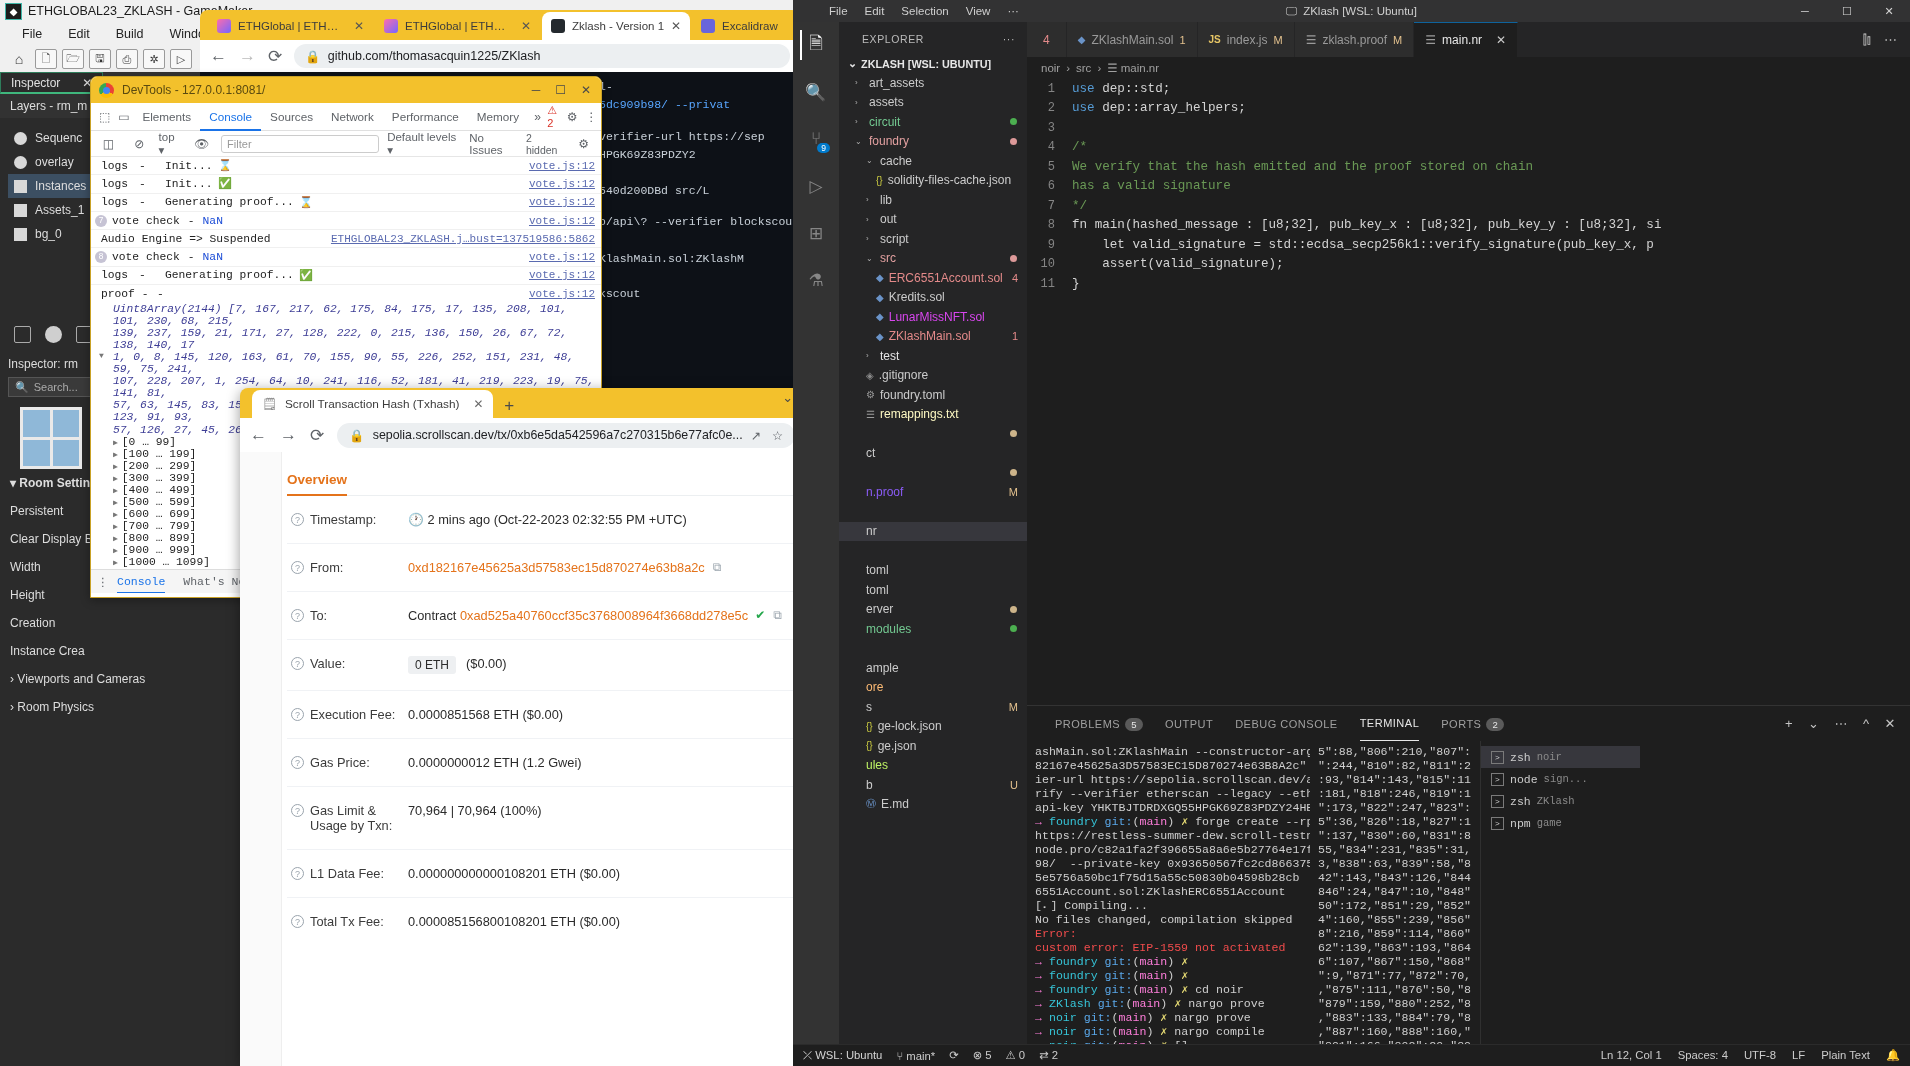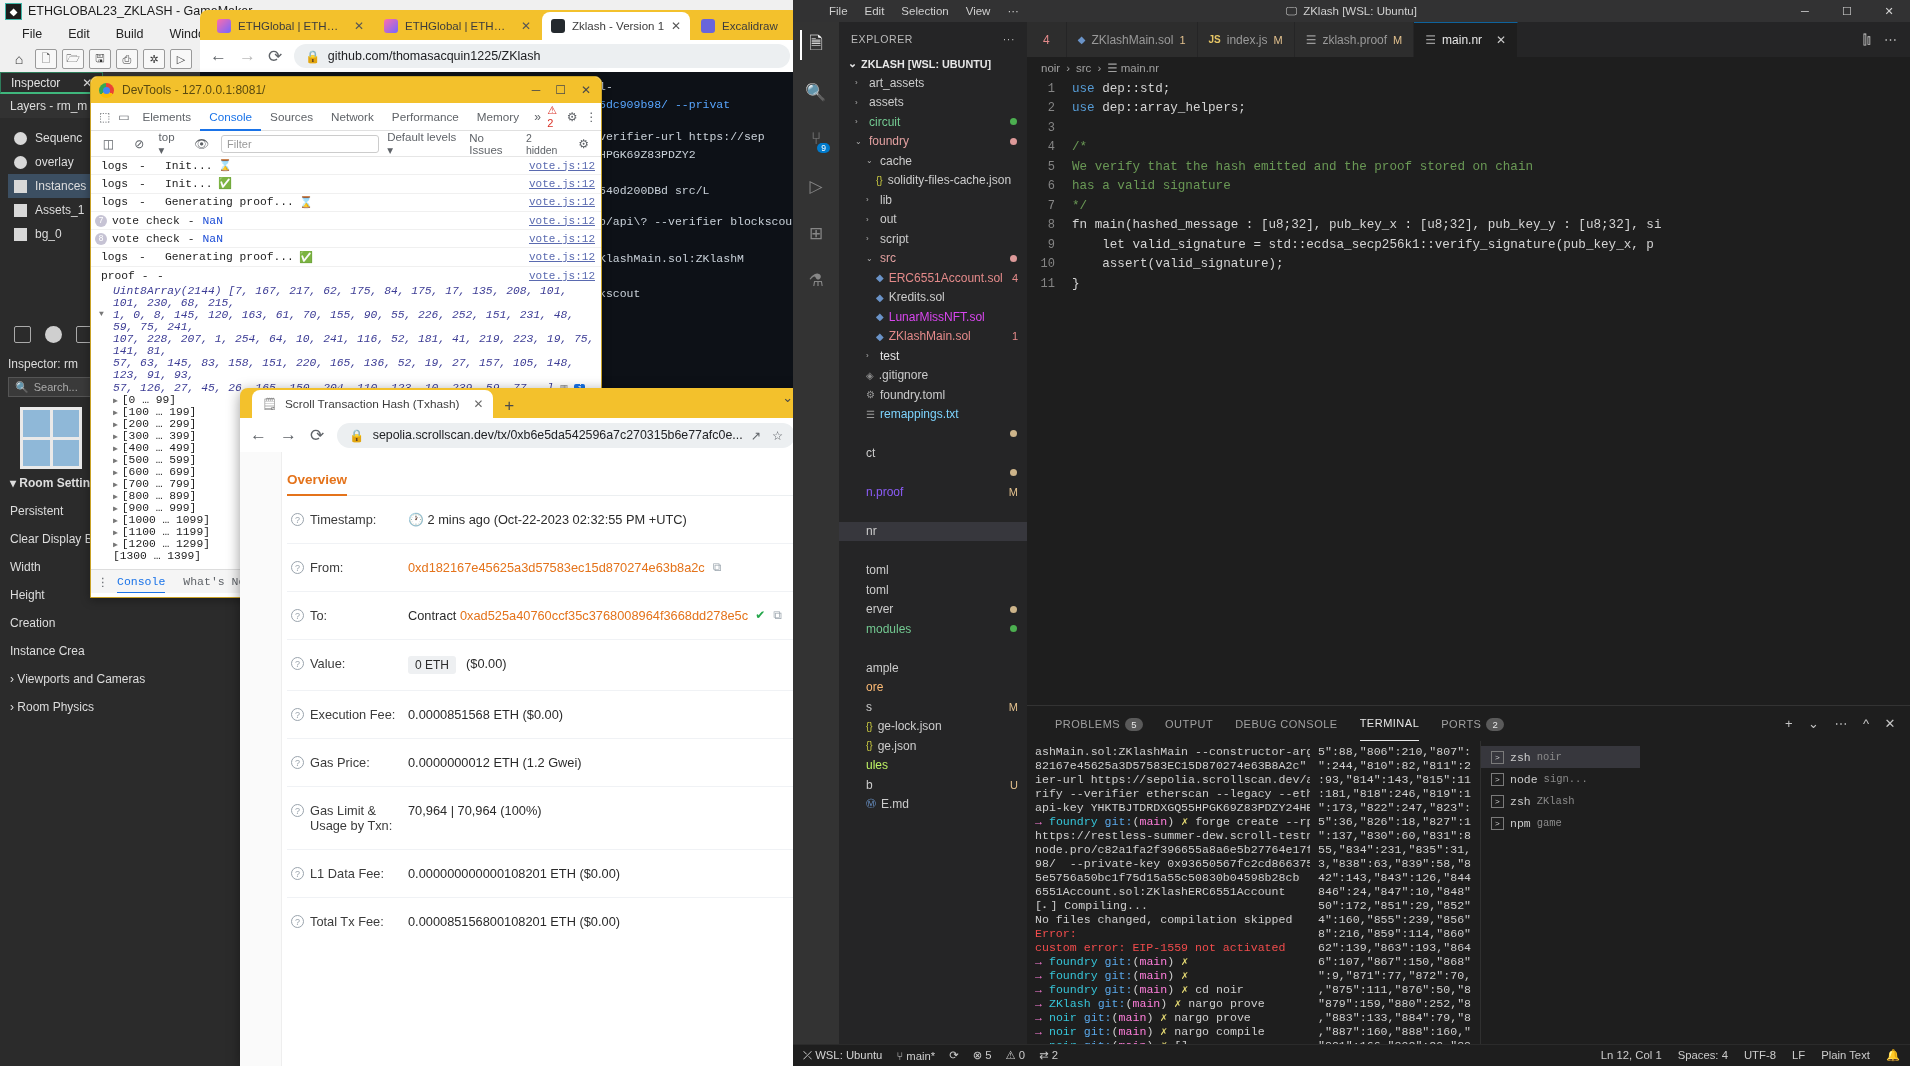--- a/index.html
+++ b/index.html
@@ -111,21 +111,21 @@
   .vs-title { height:22px; background:#323233; display:flex; align-items:center; justify-content:center; font-size:11.5px; color:#cfcfcf; position:relative;}
   .vs-menu { position:absolute; left:36px; top:0; height:22px; display:flex; align-items:center; gap:17px; font-size:11.5px; color:#cfcfcf;}
   .vs-wc { position:absolute; right:0; top:0; height:22px; display:flex; }
   .vs-wc span { width:42px; display:flex; align-items:center; justify-content:center; font-size:11px; color:#d4d4d4;}
   .vs-main { position:absolute; top:22px; left:0; right:0; bottom:22px; display:flex;}
   .vs-rail { width:46px; background:#333333; display:flex; flex-direction:column; align-items:center; padding-top:8px; gap:17px;}
   .vs-rail .ri { width:30px; height:30px; display:flex; align-items:center; justify-content:center; color:#868686; font-size:17px; position:relative;}
   .vs-rail .ri.active { color:#fff; border-left:2px solid #fff; margin-left:-2px;}
   .vs-rail .rbadge{position:absolute;right:1px;bottom:1px;background:#007acc;color:#fff;border-radius:8px;font-size:8.5px;padding:0 4px;}
   .vs-side { width:188px; background:#252526; overflow:hidden;}
-  .vs-sh { height:33px; display:flex; align-items:center; justify-content:space-between; padding:0 12px; font-size:10.5px; letter-spacing:.6px; color:#bbbbbb;}
+  .vs-sh { height:33px; display:flex; align-items:center; justify-content:space-between; padding:0 12px; font-size:10.5px; letter-spacing:.6px; color:#bbbbbb;margin-left:11px;}
   .vs-root { font-size:10.8px; font-weight:bold; color:#e7e7e7; padding:2px 0 3px 9px; display:flex; align-items:center; gap:4px;}
   .vs-f { height:19.5px; display:flex; align-items:center; gap:5px; padding-left:16px; font-size:12px; color:#cccccc; position:relative; white-space:nowrap;}
   .vs-f .chev { font-size:8px; color:#b0b0b0; width:9px; }
   .vs-f .gdot { position:absolute; right:10px; width:7px; height:7px; border-radius:50%;}
   .vs-f .cnt { position:absolute; right:9px; font-size:11px; }
   .vs-f.ind1 { padding-left:27px; }
   .vs-f.ind2 { padding-left:37px; }
   .vs-f.sel { background:#37373d; }
   .sol-ic { color:#6a93c8; font-size:10px; }
   .vs-edit { flex:1; background:#1e1e1e; display:flex; flex-direction:column; min-width:0;}
@@ -346,40 +346,45 @@
           <span style="margin-left:6px">⌛</span>
           <span class="lg-src">vote.js:12</span>
         </div>
       <div class="lg-row" style="padding-left:4px">
           <span class="lg-badge">7</span>
           <span>vote check</span>
           <span style="padding:0 8px">-</span>
           <span class="lg-nan">NaN</span>
           <span class="lg-src">vote.js:12</span>
         </div>
+      <div class="lg-row">
+          <span>Audio Engine =&gt; Suspended</span>
+          <span class="lg-src">ETHGLOBAL23_ZKLASH.j…bust=137519586:5862</span>
+        </div>
       <div class="lg-row" style="padding-left:4px">
           <span class="lg-badge">8</span>
           <span>vote check</span>
           <span style="padding:0 8px">-</span>
           <span class="lg-nan">NaN</span>
           <span class="lg-src">vote.js:12</span>
         </div>
       <div class="lg-row">
           <span style="width:38px">logs</span>
           <span style="width:26px">-</span>
           <span>Generating proof...</span>
           <span style="margin-left:6px">✅</span>
           <span class="lg-src">vote.js:12</span>
         </div>
       <div class="lg-row" style="border-bottom:none">
           <span style="width:56px">proof -</span>
           <span>-</span>
           <span class="lg-src">vote.js:12</span>
         </div>
       <div class="lg-arr">Uint8Array(2144) [7, 167, 217, 62, 175, 84, 175, 17, 135, 208, 101, 101, 230, 68, 215,</div>
+      <div class="lg-arr">139, 237, 159, 21, 171, 27, 128, 222, 0, 215, 136, 150, 26, 67, 72, 138, 140, 17</div>
       <div class="lg-arr"><span class="lg-tri" style="position:absolute;left:8px">▼</span><span>1, 0, 8, 145, 120, 163, 61, 70, 155, 90, 55, 226, 252, 151, 231, 48, 59, 75, 241,</span></div>
       <div class="lg-arr">107, 228, 207, 1, 254, 64, 10, 241, 116, 52, 181, 41, 219, 223, 19, 75, 141, 81,</div>
       <div class="lg-arr">57, 63, 145, 83, 158, 151, 220, 165, 136, 52, 19, 27, 157, 105, 148, 123, 91, 93,</div>
       <div class="lg-arr"><span>57, 126, 27, 45, 26, 165, 150, 204, 110, 123, 10, 239, 59, 77, …]</span> <span style="color:#888">▥</span> <span style="background:#1a73e8;color:#fff;border-radius:2px;padding:0 3px;font-size:9px">i</span></div>
       <div class="lg-idx">
           <span class="lg-tri">▶</span>
           <span>[0 … 99]</span>
         </div>
       <div class="lg-idx">
           <span class="lg-tri">▶</span>
@@ -670,21 +675,21 @@
             <div class="vs-f ind1">
               <span style="color:#8a8a8a;font-size:10px">◈</span>
               <span style="color:#cccccc">.gitignore</span>
             </div>
             <div class="vs-f ind1">
               <span style="color:#9a9a9a;font-size:10px">⚙</span>
               <span style="color:#cccccc">foundry.toml</span>
             </div>
             <div class="vs-f ind1">
               <span style="color:#9a9a9a;font-size:10px">☰</span>
-              <span style="color:#7dd3fc">remappings.txt</span>
+              <span style="color:#fef9c3">remappings.txt</span>
             </div>
             <div class="vs-f ind1">
               <span style="color:#cccccc"></span>
               <span class="gdot" style="background:#cdb48a"></span>
             </div>
             <div class="vs-f ind1">
               <span style="color:#cccccc">ct</span>
             </div>
             <div class="vs-f ind1">
               <span style="color:#cccccc"></span>

